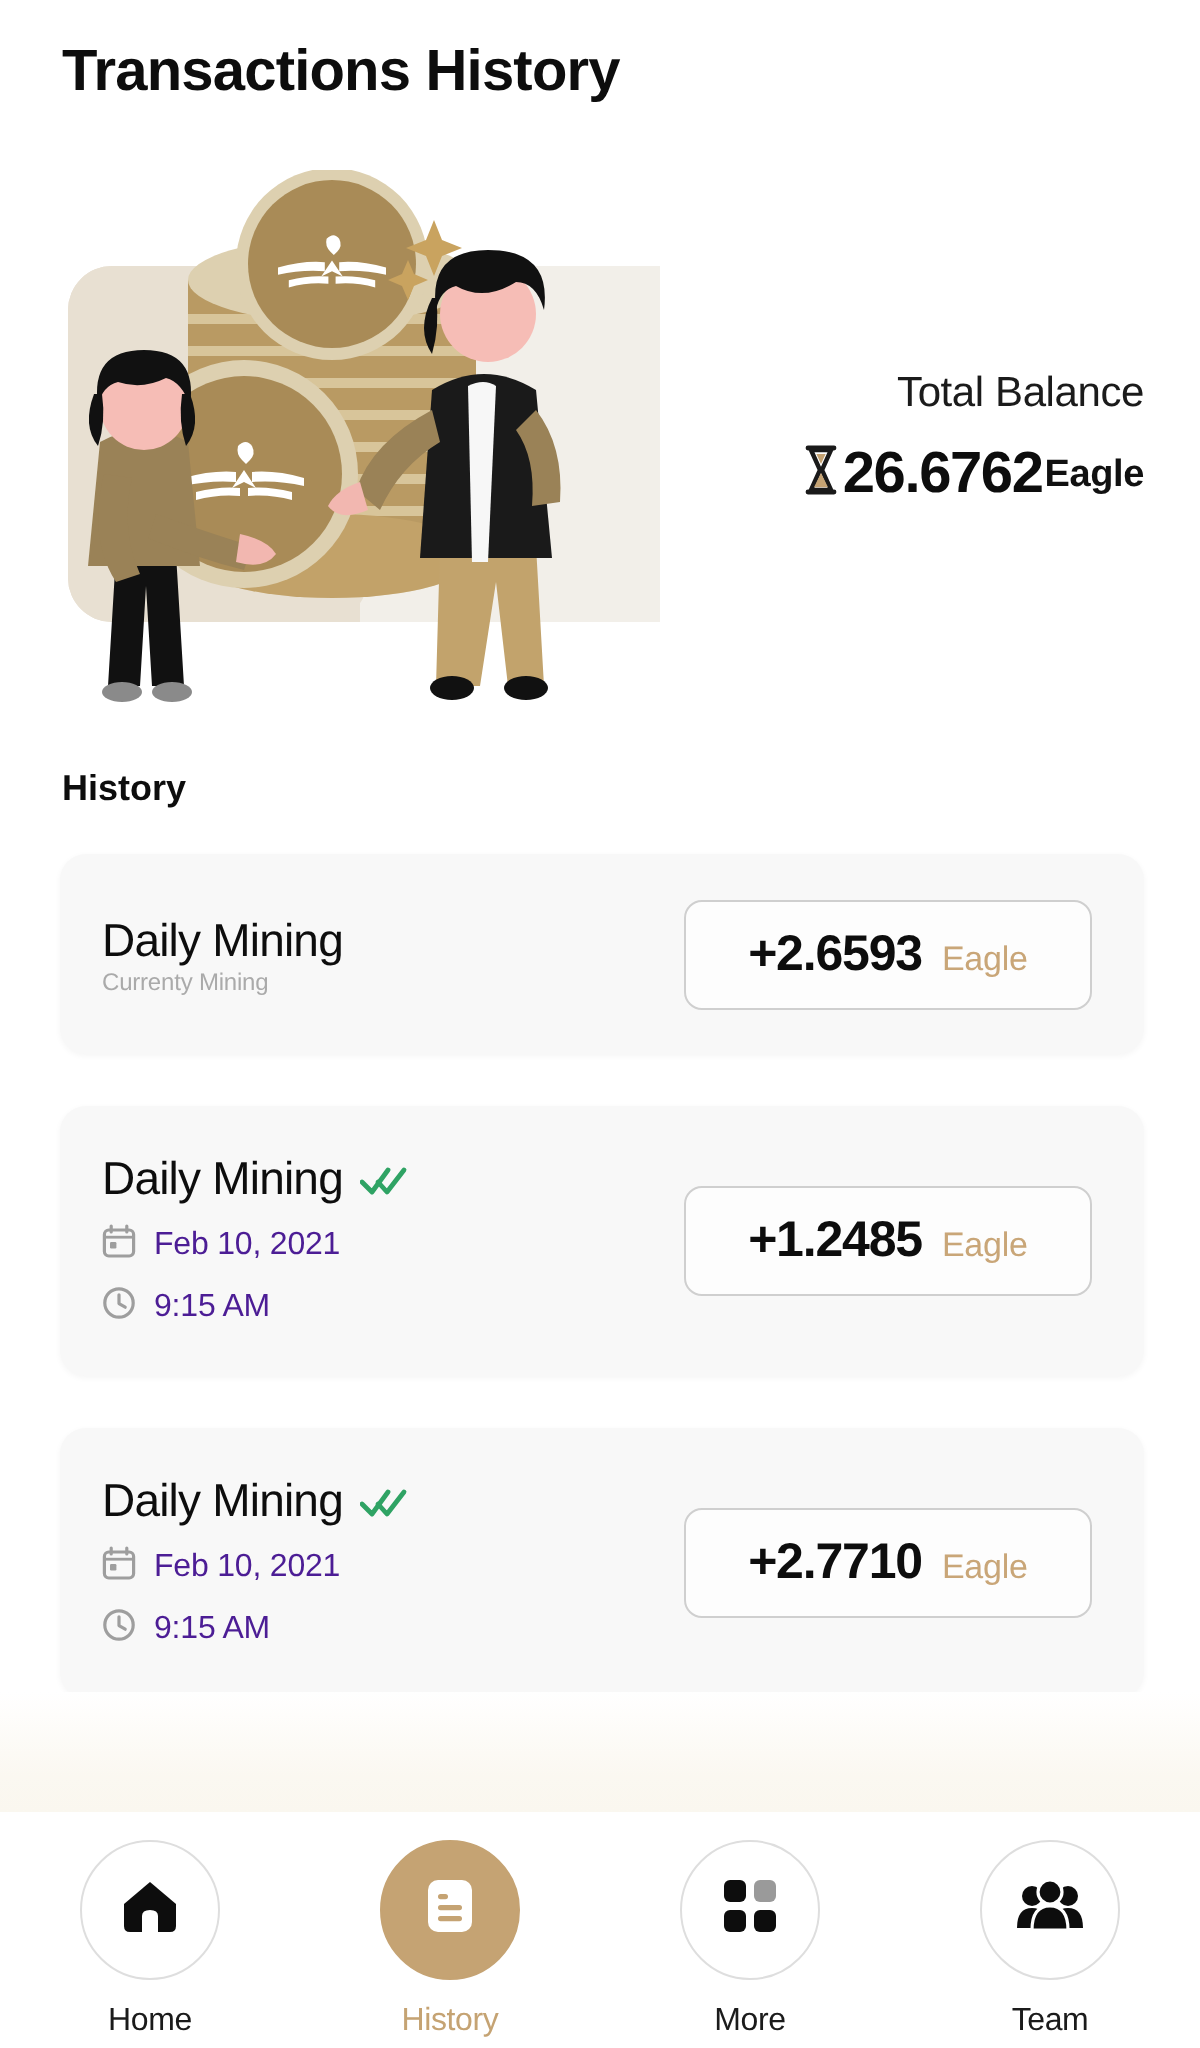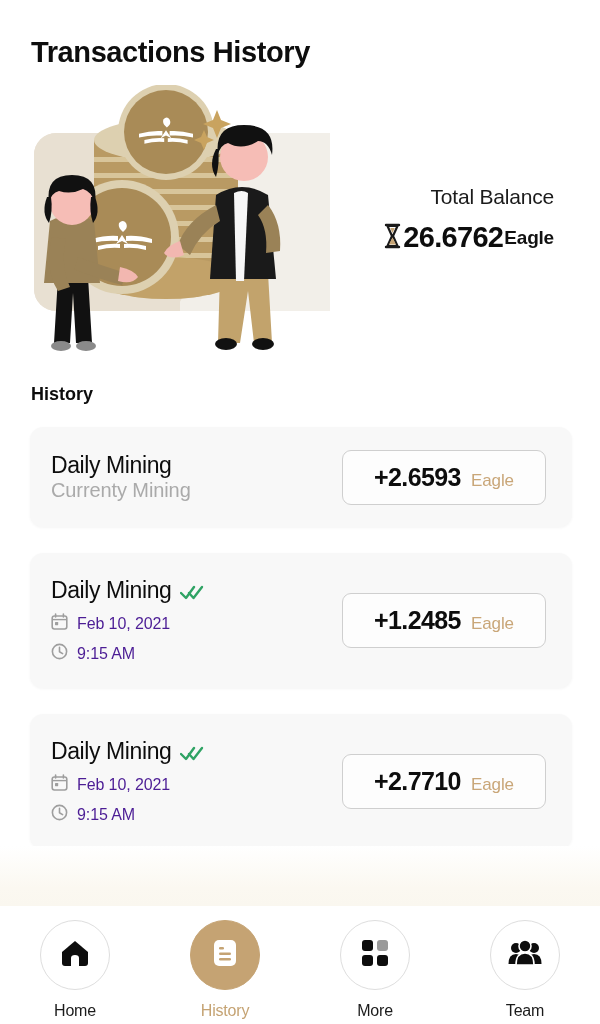--- a/index.html
+++ b/index.html
@@ -7,30 +7,30 @@
     width:600px; height:1024px;
     background:#ffffff;
     font-family:"Liberation Sans", sans-serif;
     -webkit-font-smoothing:antialiased;
     overflow:hidden;
   }
   .screen { position:relative; width:600px; height:1024px; background:#fff; }
 
   
   .page-title {
-    position:absolute; left:31px; top:36px;
+    position:absolute; left:31px; top:20px;
     font-size:29px; font-weight:bold; color:#0d0d0d;
     letter-spacing:-0.4px;
   }
 
   
   .hero { position:absolute; left:0; top:85px; width:600px; height:285px; }
   .hero-illus { position:absolute; left:20px; top:0; width:320px; height:285px; }
   .hero-balance {
-    position:absolute; right:46px; top:100px;
+    position:absolute; right:28px; top:100px;
     text-align:right; width:250px;
   }
   .balance-label { font-size:21px; color:#1b1b1b; font-weight:normal; letter-spacing:-0.2px; }
   .balance-row {
     display:flex; align-items:center; justify-content:flex-end;
     gap:1px; margin-top:12px;
   }
   .balance-amt { font-size:29px; font-weight:bold; color:#0d0d0d; letter-spacing:-0.7px; }
   .balance-cur { font-size:19px; font-weight:bold; color:#111; letter-spacing:-0.2px; }
 
@@ -45,21 +45,21 @@
     border-radius:13px; margin-bottom:26px;
     box-shadow:0 1px 3px rgba(0,0,0,0.045);
     display:flex; align-items:center; justify-content:space-between;
     padding:0 26px 0 21px;
   }
   .card.compact { height:100px; }
   .card.full { height:135px; }
   .card-left { display:flex; flex-direction:column; }
   .card-title-row { display:flex; align-items:flex-end; gap:9px; }
   .card-title { font-size:23px; color:#0d0d0d; letter-spacing:-0.4px; }
-  .card-sub { font-size:20px; color:#aaaaaa; margin-top:0; letter-spacing:-0.1px; }
+  .card-sub { font-size:12px; color:#aaaaaa; margin-top:0; letter-spacing:-0.1px; }
   .meta-row { display:flex; align-items:center; gap:9px; margin-top:9px; }
   .meta-text { font-size:16px; color:#4c1d95; letter-spacing:-0.1px; }
 
   .amount-pill {
     border:1px solid #cfcfcf; border-radius:9px; background:#fdfdfd;
     padding:12px 19px; display:flex; align-items:baseline; gap:10px;
     min-width:204px; justify-content:center;
   }
   .amount-val { font-size:25px; font-weight:bold; color:#0d0d0d; letter-spacing:-0.6px; }
   .amount-cur { font-size:17px; color:#c9a678; letter-spacing:-0.1px; }

